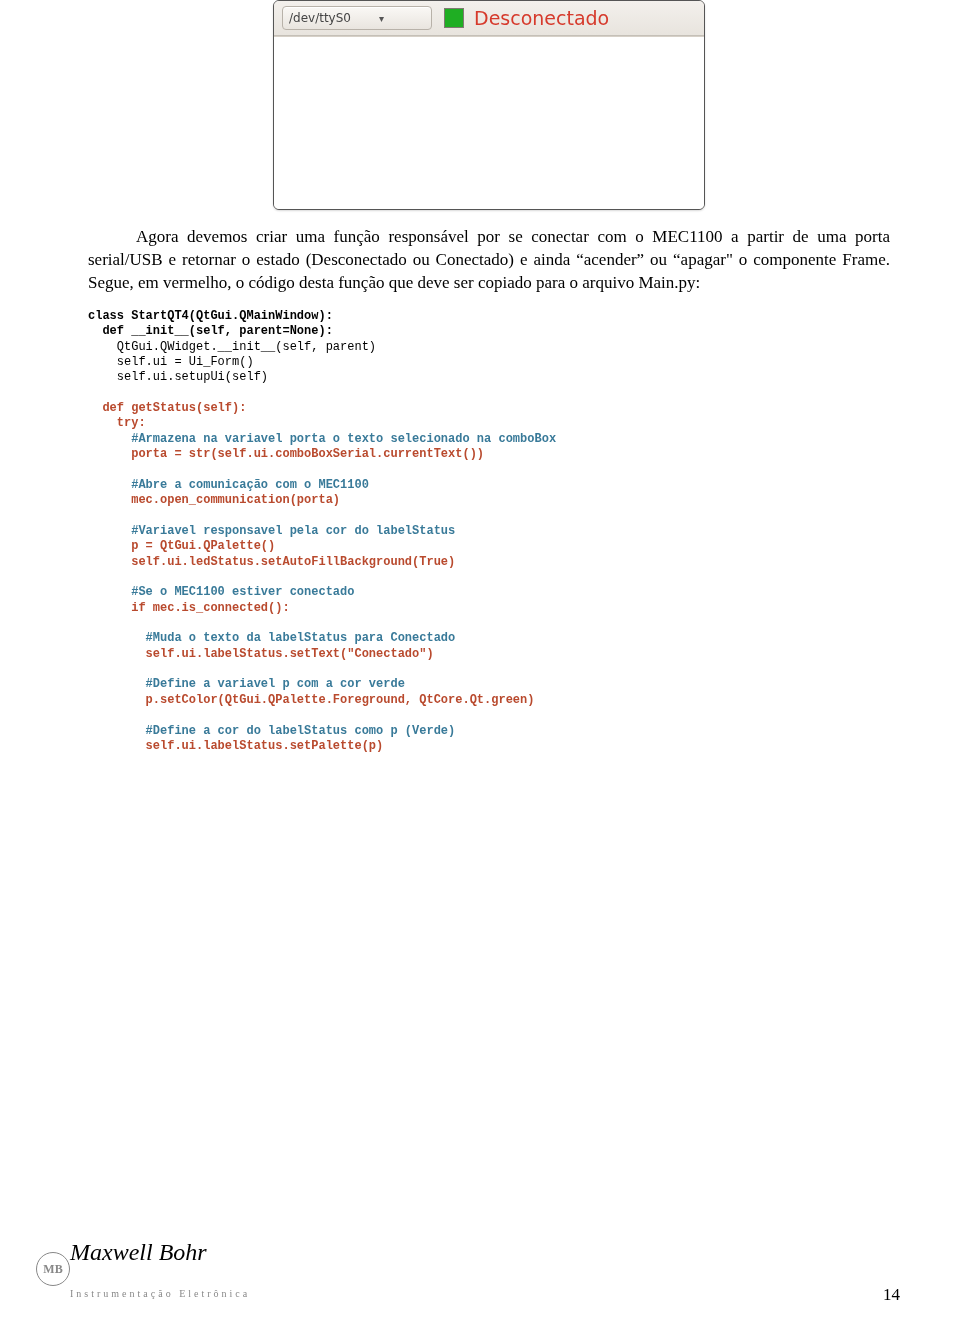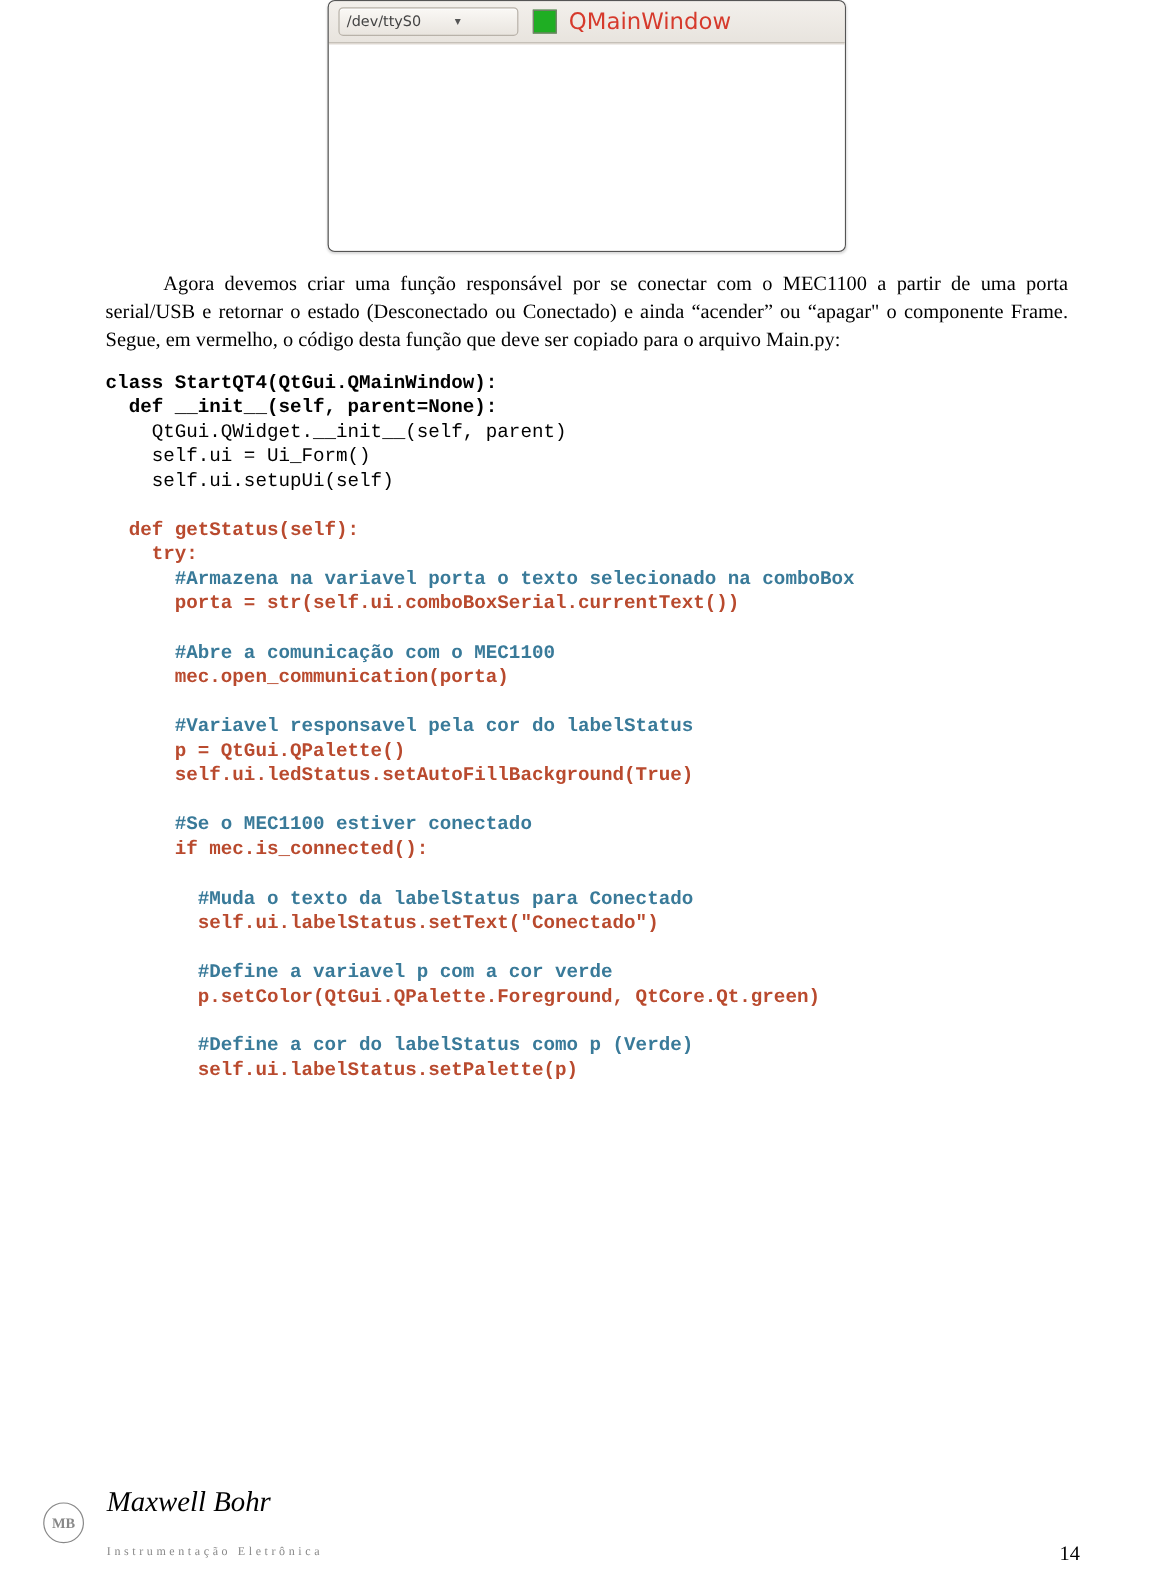--- a/index.html
+++ b/index.html
@@ -96,42 +96,42 @@
   .para {
     font: 17px/1.35 "Times New Roman", serif;
     text-align: justify;
     text-indent: 48px;
     margin: 16px 0 14px 0;
   }
 
   
   pre.code {
     font-family: "Courier New", Courier, monospace;
-    font-size: 16px;
+    font-size: 12px;
     line-height: 1.28;
     margin: 0 0 14px 0;
     white-space: pre;
   }
   .kw  { color:#000; font-weight:bold; }
   .hl  { color:#b94a2e; font-weight:bold; }          
   .cmt { color:#397a99; font-weight:bold; }          
 
   
   .footer {
     position: absolute;
     left: 36px; bottom: 26px;
     display: flex; align-items: center;
     font-family: Georgia, "Times New Roman", serif;
   }
   .footer .logo-badge {
     width: 32px; height: 32px; border-radius: 50%;
     border: 1.5px solid #888; display:flex;
     align-items:center; justify-content:center;
     color:#888; font: bold 12px "Times New Roman", serif;
-    margin-right: 19px;
+    margin-right: 0;
   }
   .footer .mb-text .l1 { font: italic 24px Georgia, serif; color:#000000; }
   .footer .mb-text .l2 { font: 10px Georgia, serif; letter-spacing: 3px; color:#888; text-transform: none; margin-top: 22px; }
   .pagenum {
     position: absolute;
     right: 60px; bottom: 20px;
     font: 17px "Times New Roman", serif;
   }
 </style>
 </head>
@@ -139,21 +139,21 @@
 
 <div class="page">
 
   <div class="app-window">
     <div class="toolbar">
       <div class="combo">
         <span>/dev/ttyS0</span>
         <span class="chev">▾</span>
       </div>
       <div class="led"></div>
-      <div class="status-text">QMainWindow</div>
+      <div class="status-text">Desconectado</div>
     </div>
     <div class="app-body"></div>
   </div>
 
 
   <p class="para">Agora devemos criar uma função responsável por se conectar com o MEC1100 a partir de uma porta serial/USB e retornar o estado (Desconectado ou Conectado) e ainda “acender” ou “apagar" o componente Frame. Segue, em vermelho, o código desta função que deve ser copiado para o arquivo Main.py:</p>
 
   <pre class="code" id="code-block"><span class="kw">class StartQT4(QtGui.QMainWindow):</span>
 <span class="kw">  def __init__(self, parent=None):</span>
 <span>    QtGui.QWidget.__init__(self, parent)</span>

